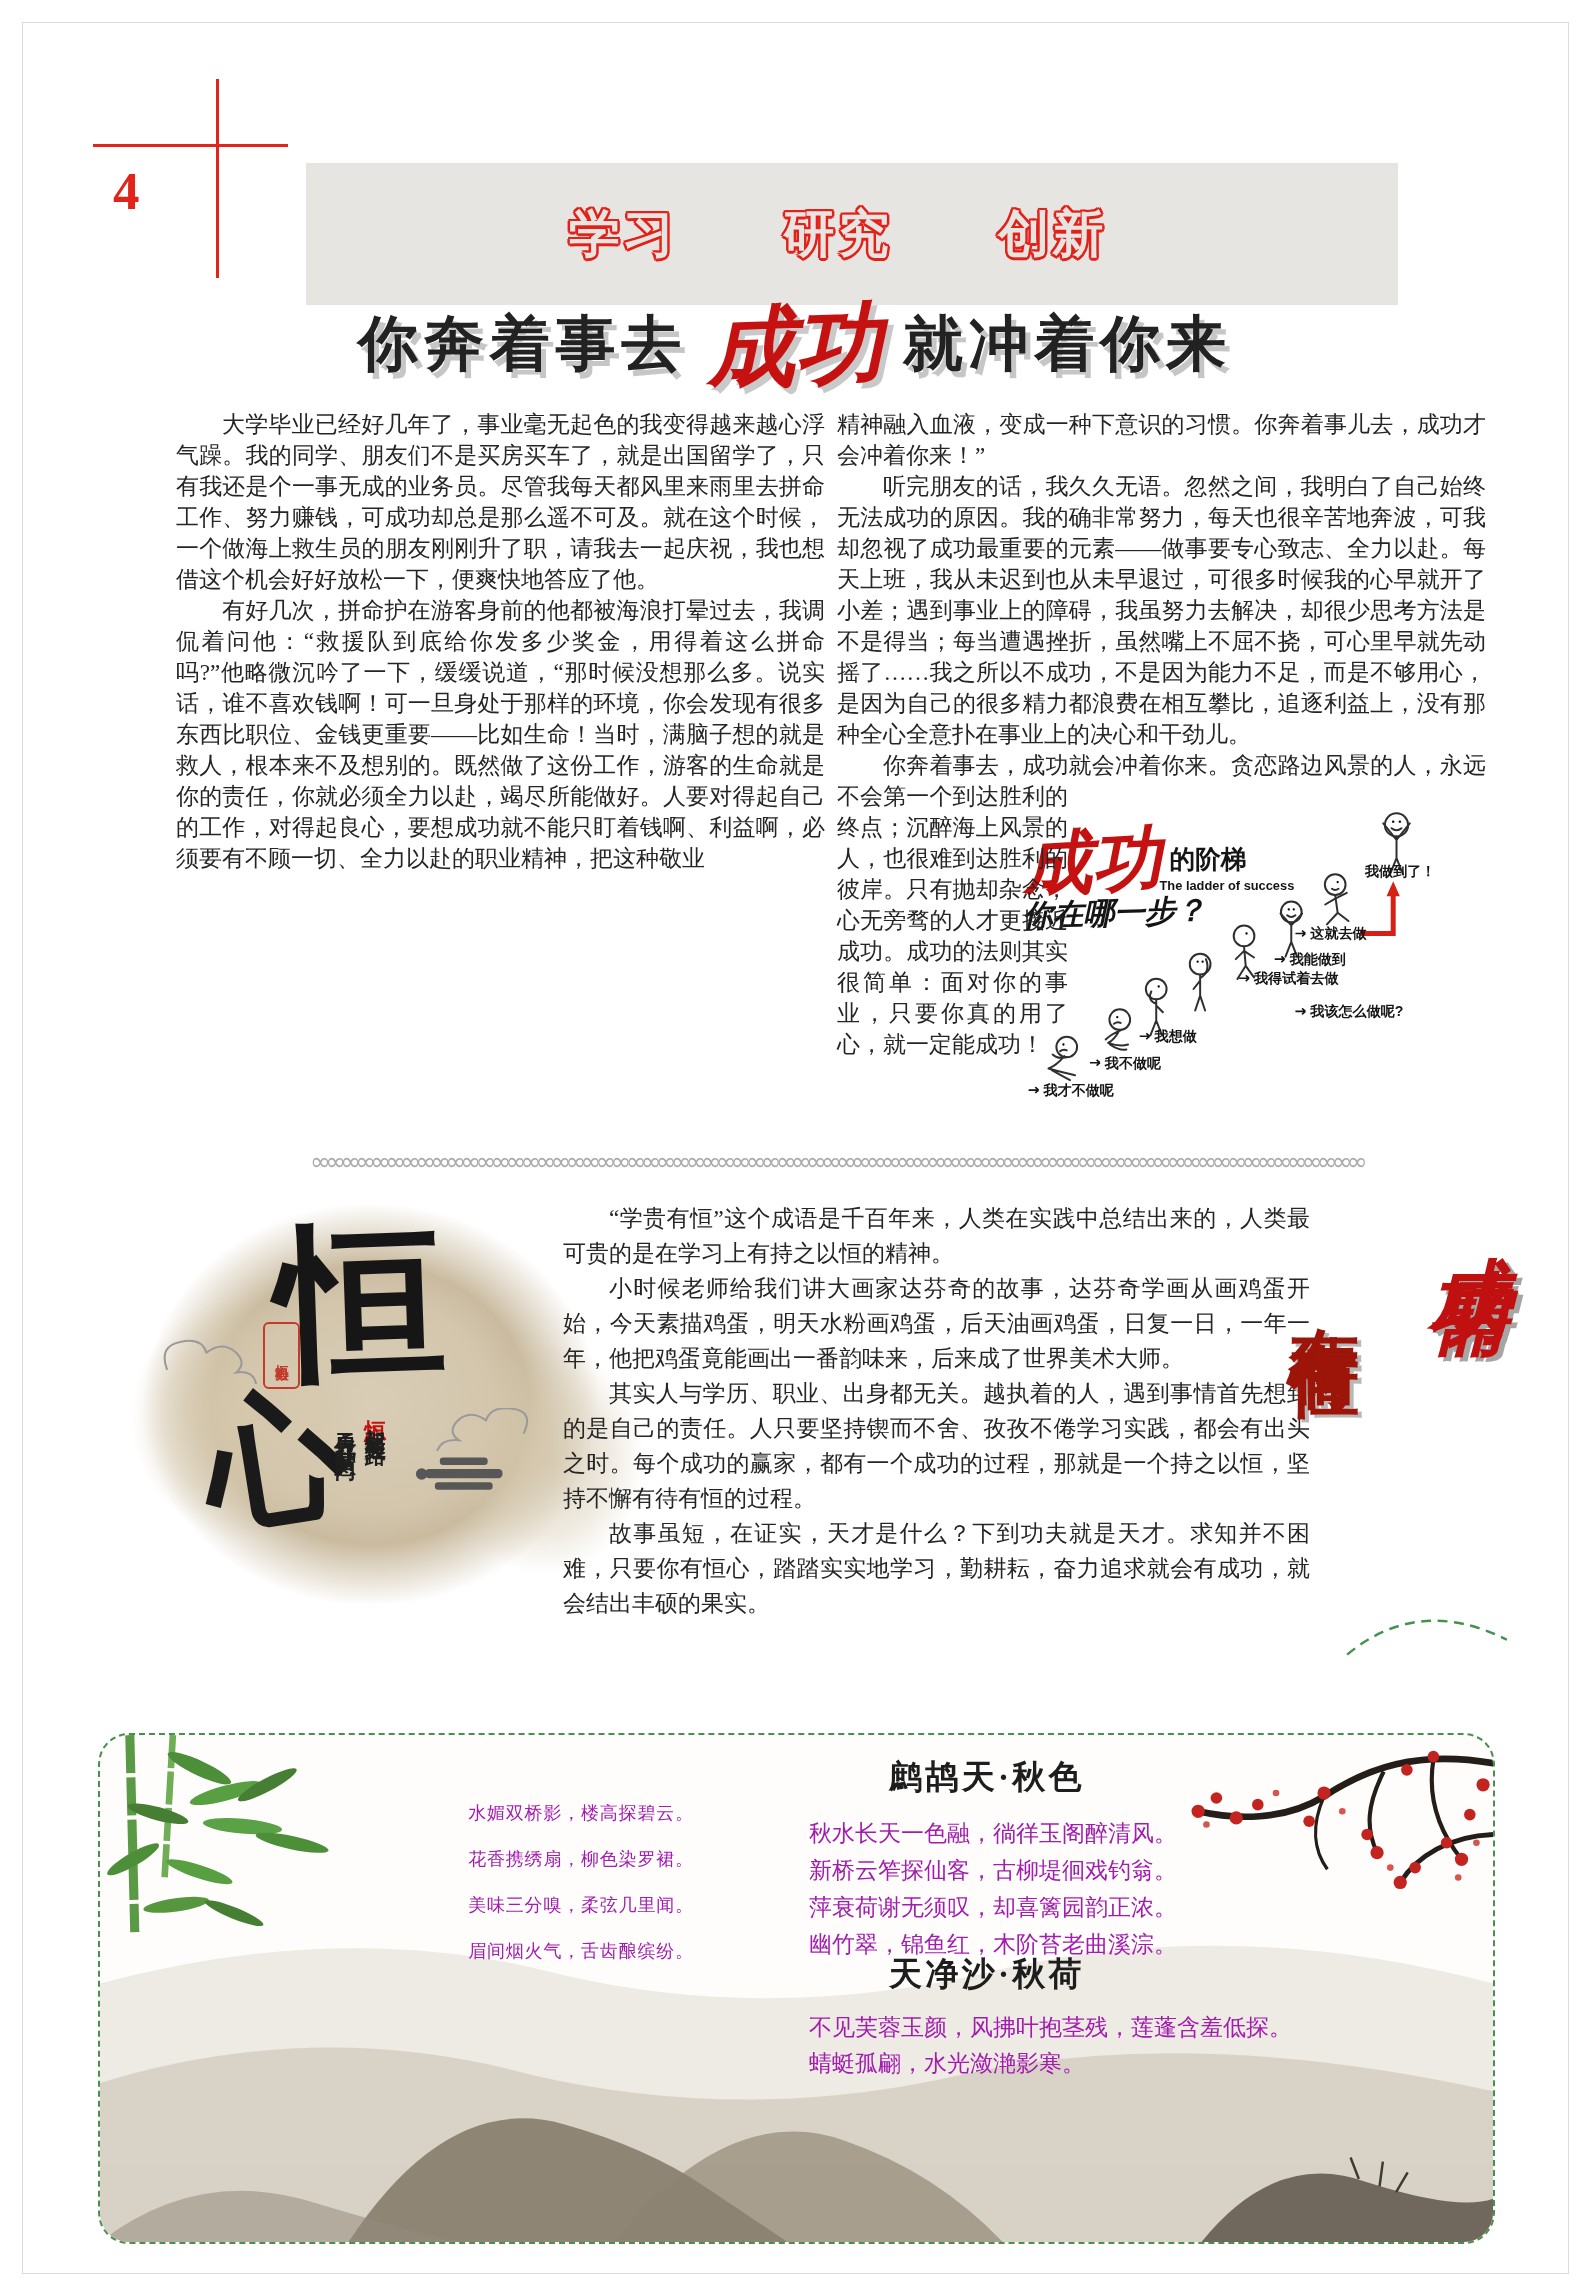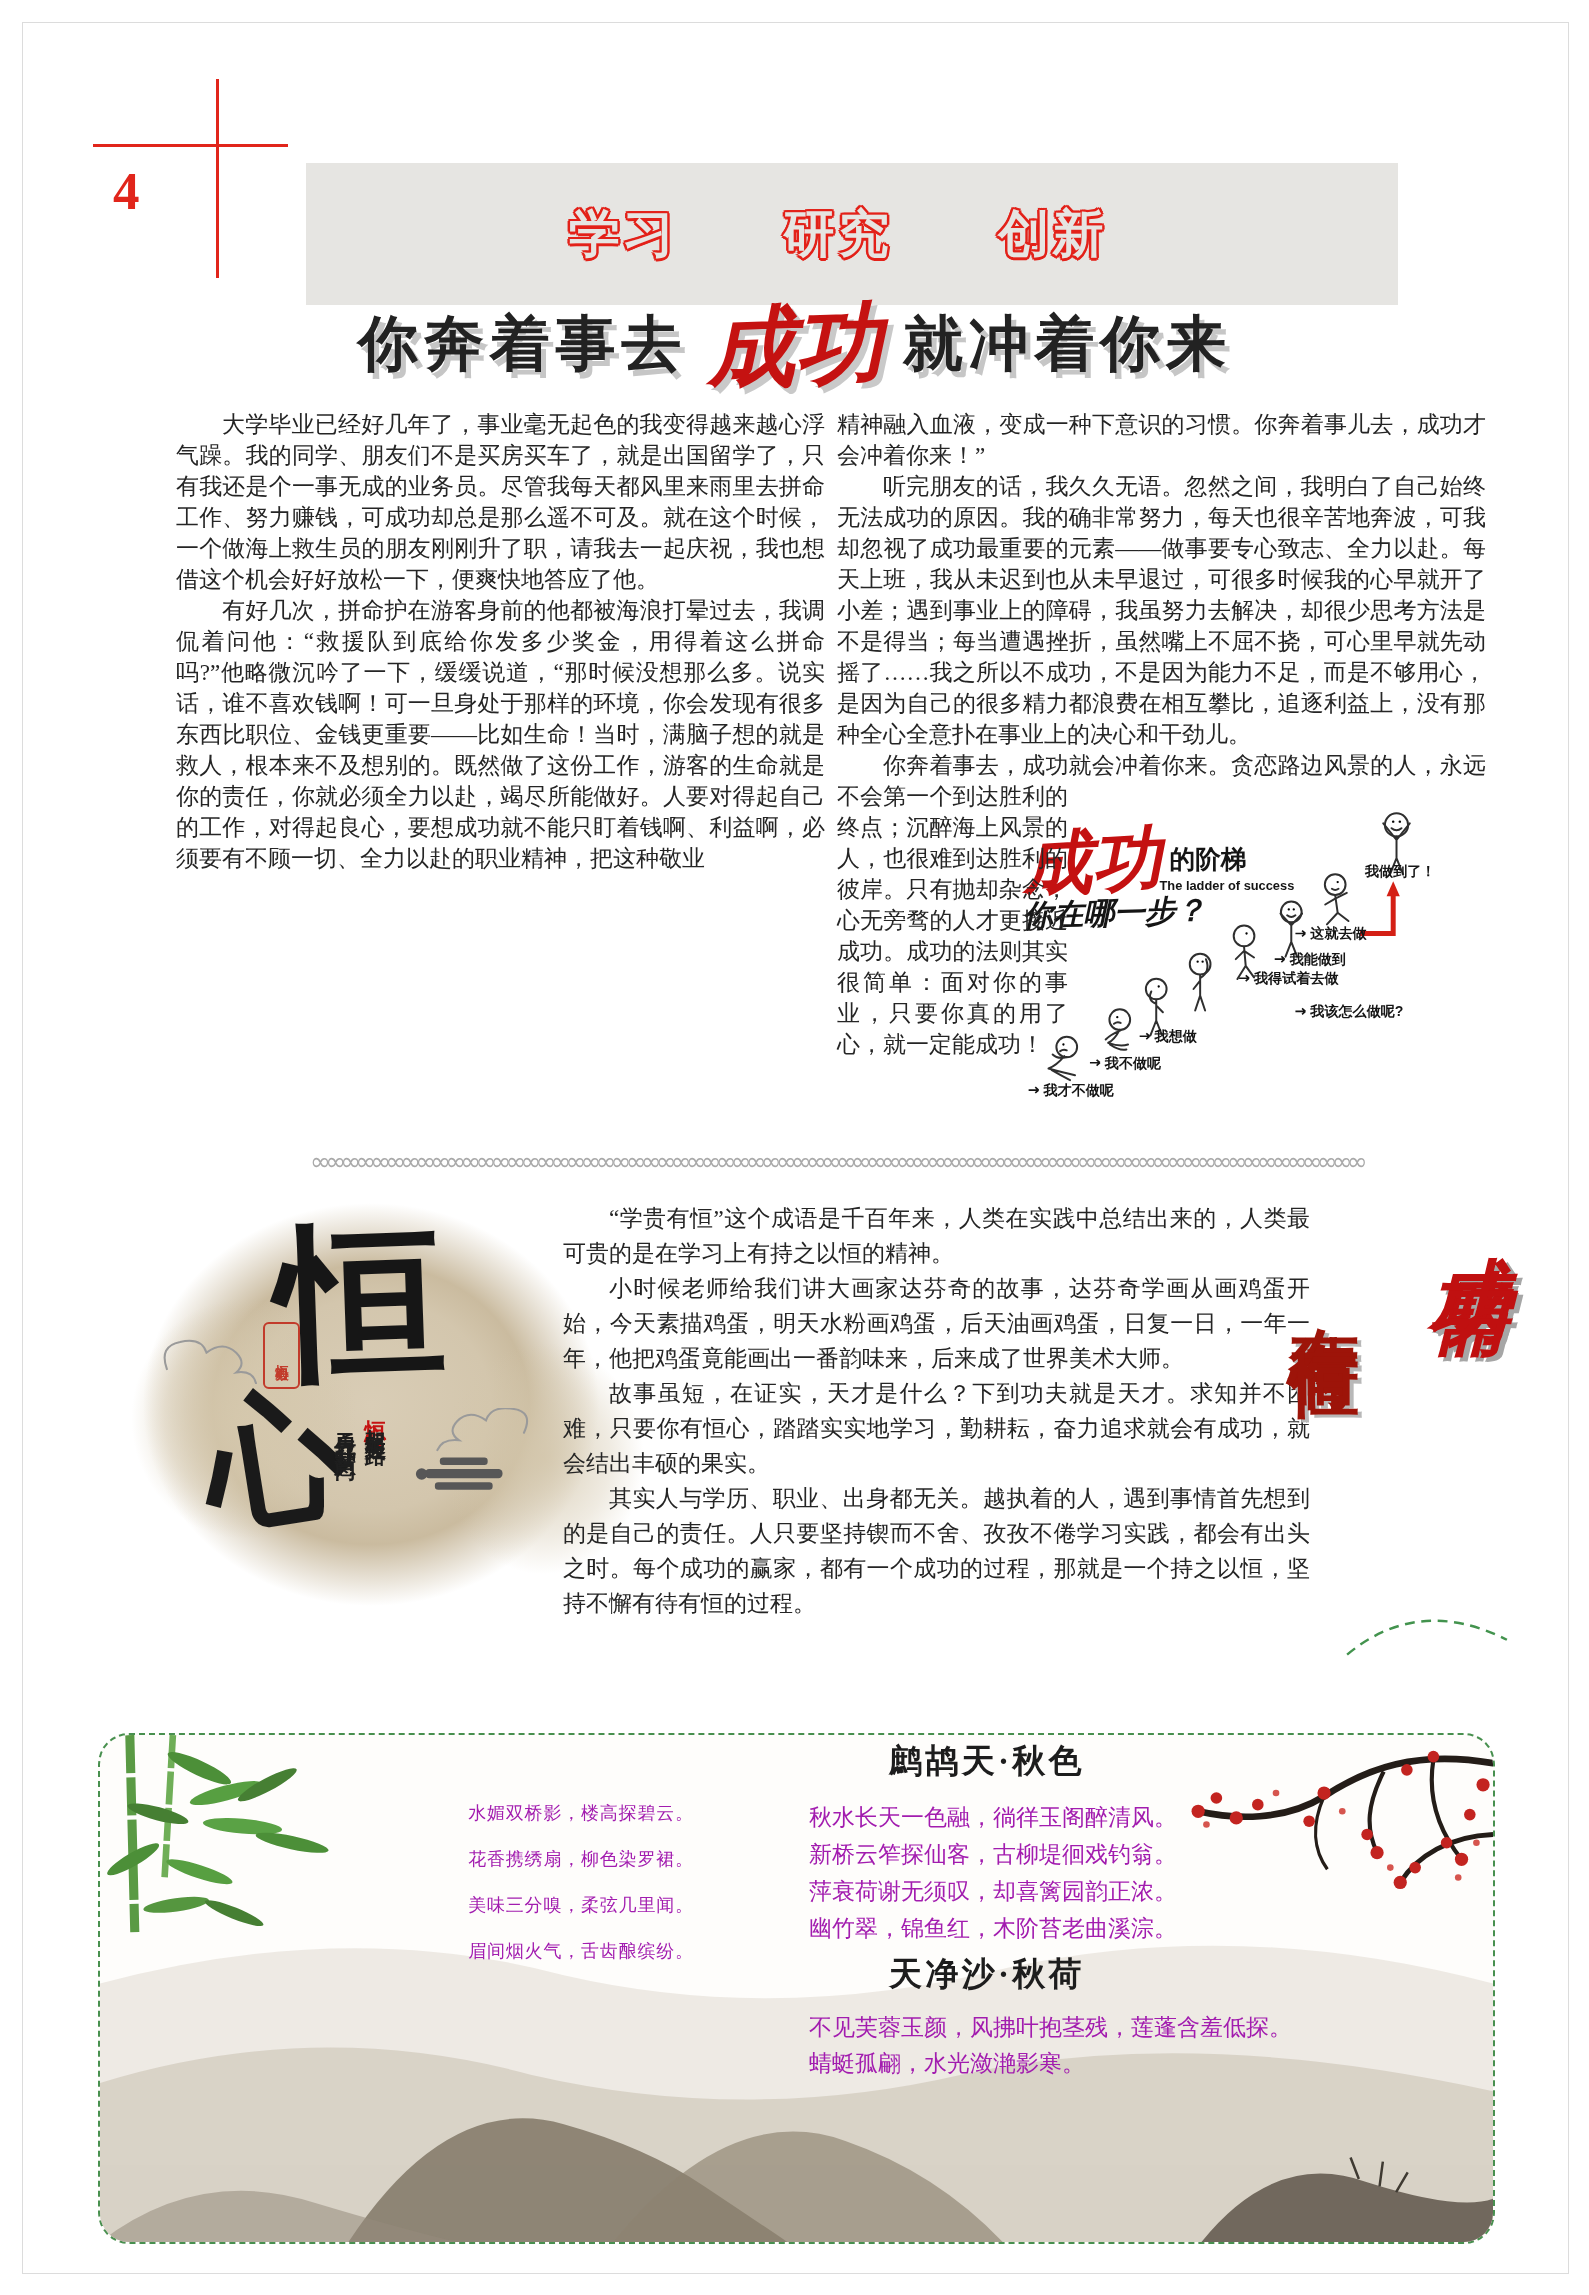--- a/index.html
+++ b/index.html
@@ -66,21 +66,21 @@
            letter-spacing:13.2px;color:#c01010;text-shadow:5px 4.1px 0 #a6a6a6;line-height:1;}
   
   #poem-box{left:98px;top:1733px;width:1393px;height:507px;border:2.5px dashed #48904f;
             border-radius:31px;overflow:hidden;background:#fefdfb;}
   #poem-box .decor{position:absolute;left:0;top:0;}
   .poem{position:absolute;}
   .poem-title{font-size:33px;font-weight:900;letter-spacing:3.3px;color:#1d1d1d;text-align:center;}
   .poem-lines{color:#a21caf;}
   #poem1{left:311px;top:35px;width:340px;text-align:center;}
   #poem1 .poem-lines{font-size:18px;line-height:46px;margin-top:20px;letter-spacing:0.8px;}
-  #poem2{left:709px;top:4px;width:464px;}
+  #poem2{left:709px;top:20px;width:464px;}
   #poem2 .poem-title{width:356px;}
   #poem2 .poem-lines{font-size:23px;line-height:37px;margin-top:15px;}
   #poem3{left:709px;top:217px;width:580px;}
   #poem3 .poem-title{width:356px;}
   #poem3 .poem-lines{font-size:23px;line-height:36px;margin-top:13.2px;}
   .poem-lines div{white-space:nowrap;}
 </style>
 </head>
 <body>
 
@@ -222,22 +222,22 @@
     <span>恒心毅力</span>
   </div>
   <div class="abs motto" id="motto1">
     <span class="red">恒心</span><span>架起通天路</span>
   </div>
   <div class="abs motto" id="motto2">勇气打开智慧门</div>
 
   <div class="abs" id="heng-text">
     <p>“学贵有恒”这个成语是千百年来，人类在实践中总结出来的，人类最可贵的是在学习上有持之以恒的精神。</p>
     <p>小时候老师给我们讲大画家达芬奇的故事，达芬奇学画从画鸡蛋开始，今天素描鸡蛋，明天水粉画鸡蛋，后天油画鸡蛋，日复一日，一年一年，他把鸡蛋竟能画出一番韵味来，后来成了世界美术大师。</p>
+    <p>其实人与学历、职业、出身都无关。越执着的人，遇到事情首先想到的是自己的责任。人只要坚持锲而不舍、孜孜不倦学习实践，都会有出头之时。每个成功的赢家，都有一个成功的过程，那就是一个持之以恒，坚持不懈有待有恒的过程。</p>
     <p>故事虽短，在证实，天才是什么？下到功夫就是天才。求知并不困难，只要你有恒心，踏踏实实地学习，勤耕耘，奋力追求就会有成功，就会结出丰硕的果实。</p>
-    <p>其实人与学历、职业、出身都无关。越执着的人，遇到事情首先想到的是自己的责任。人只要坚持锲而不舍、孜孜不倦学习实践，都会有出头之时。每个成功的赢家，都有一个成功的过程，那就是一个持之以恒，坚持不懈有待有恒的过程。</p>
   </div>
 
   <div class="abs" id="vt-sub">有待有恒</div>
   <div class="abs" id="vt-main">成功需</div>
 
   <svg class="abs" style="left:1340px;top:1592px;" width="174" height="70" viewBox="0 0 210 85">
     <path d="M8,76 Q95,4 202,58" stroke="#43934e" stroke-width="3" stroke-dasharray="12,8" fill="none"></path>
   </svg>
 
   <div class="abs" id="poem-box">

